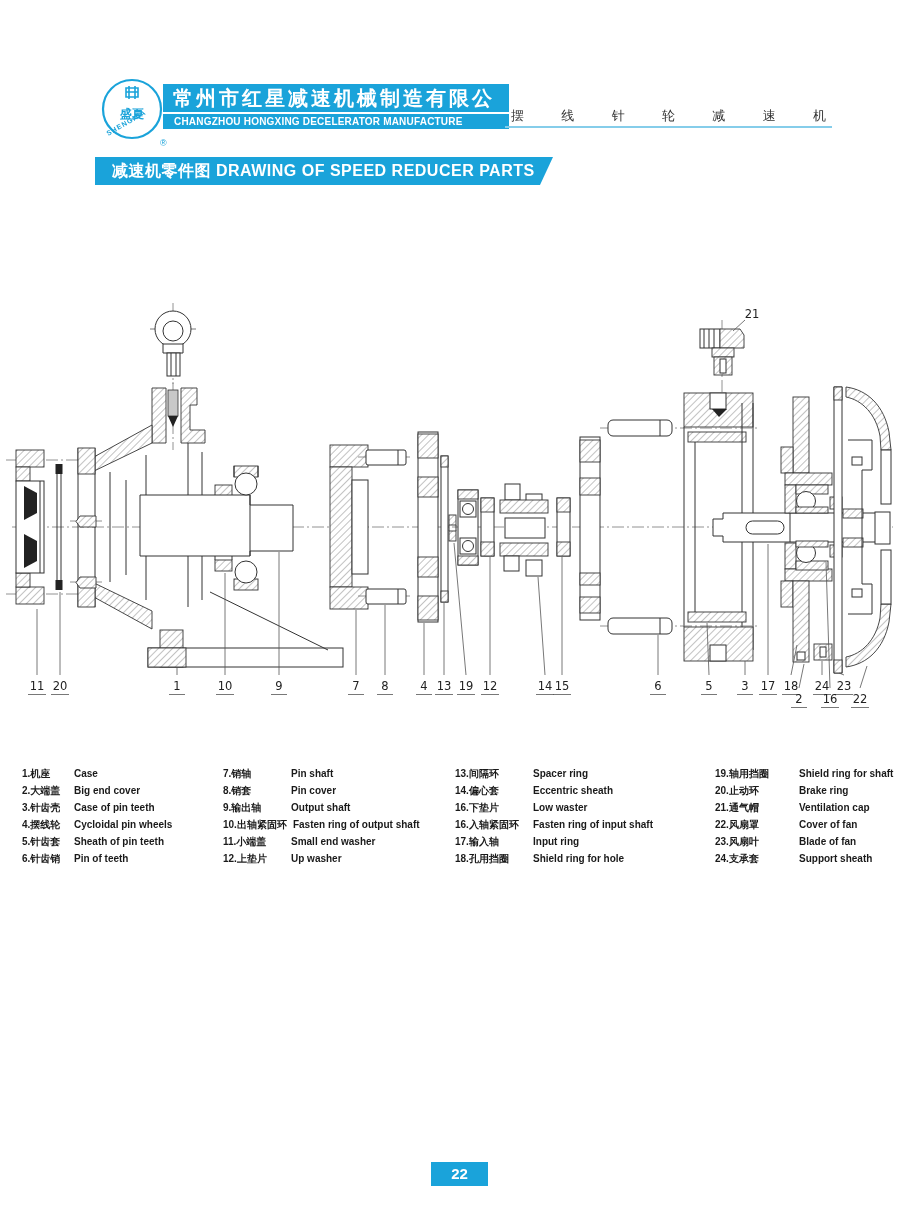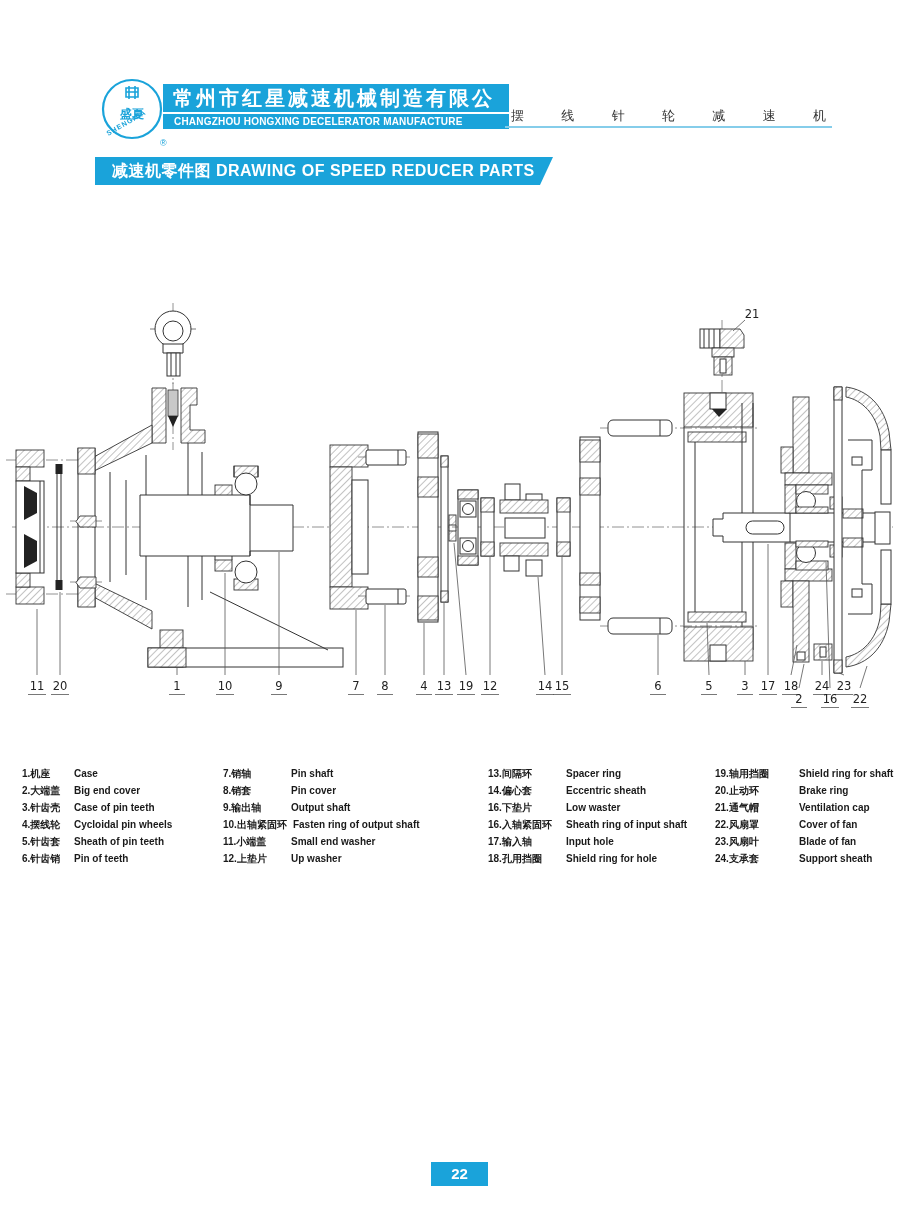--- a/index.html
+++ b/index.html
@@ -17,21 +17,21 @@
              box-sizing:border-box;clip-path:polygon(0 0,100% 0,calc(100% - 13px) 100%,0 100%);}
   
   .plist-col{top:765px;}
   .col0{left:22px;width:172px;}
   .col1{left:211px;width:258px;margin-left:12px;}
   .col2{left:455px;width:258px;}
   .col3{left:715px;width:182px;}
   .part-item{display:flex;font-size:10px;font-weight:bold;color:#1a1a1a;line-height:17px;white-space:nowrap;}
   .zh-col{display:inline-block;}
   .col0 .zh-col{min-width:46px;} .col1 .zh-col{min-width:62px;}
-  .col2 .zh-col{min-width:72px;margin-left:33px;} .col3 .zh-col{min-width:78px;}
+  .col2 .zh-col{min-width:72px;} .col3 .zh-col{min-width:78px;}
   .pen{padding-left:6px;}
   
   .page-num{left:431px;top:1162px;width:57px;height:24px;background:#1aa3da;color:#fff;
             font-size:15px;font-weight:bold;text-align:center;line-height:24px;}
   
   svg.drawing{left:0;top:295px;}
   .ln{stroke:#333;fill:none;stroke-width:1;}
   .wf{fill:#fff;stroke:#333;stroke-width:1;}
   .ht{fill:url(#h);stroke:#333;stroke-width:0.9;}
   .cl{stroke:#777;stroke-width:0.8;fill:none;stroke-dasharray:12 3 2 3;}
@@ -468,25 +468,25 @@
   <div class="part-item">
       <span class="zh-col"><span>14.</span><span>偏心套</span></span>
       <span class="pen">Eccentric sheath</span>
     </div>
   <div class="part-item">
       <span class="zh-col"><span>16.</span><span>下垫片</span></span>
       <span class="pen">Low waster</span>
     </div>
   <div class="part-item">
       <span class="zh-col"><span>16.</span><span>入轴紧固环</span></span>
-      <span class="pen">Sheath ring of input shaft</span>
+      <span class="pen">Fasten ring of input shaft</span>
     </div>
   <div class="part-item">
       <span class="zh-col"><span>17.</span><span>输入轴</span></span>
-      <span class="pen">Input hole</span>
+      <span class="pen">Input ring</span>
     </div>
   <div class="part-item">
       <span class="zh-col"><span>18.</span><span>孔用挡圈</span></span>
       <span class="pen">Shield ring for hole</span>
     </div>
 </div>
 
 <div class="abs plist-col col3">
   <div class="part-item">
       <span class="zh-col"><span>19.</span><span>轴用挡圈</span></span>

